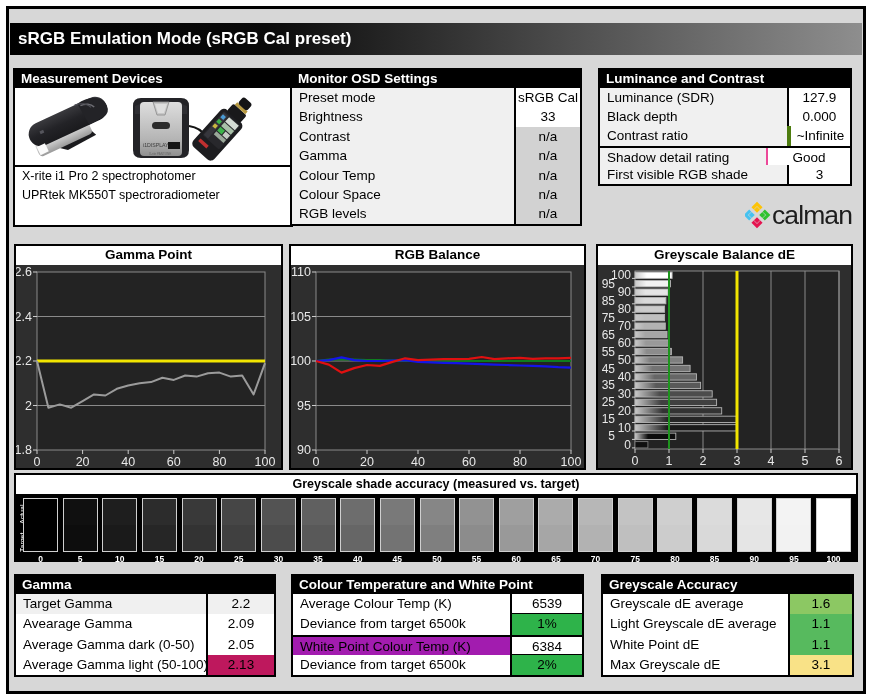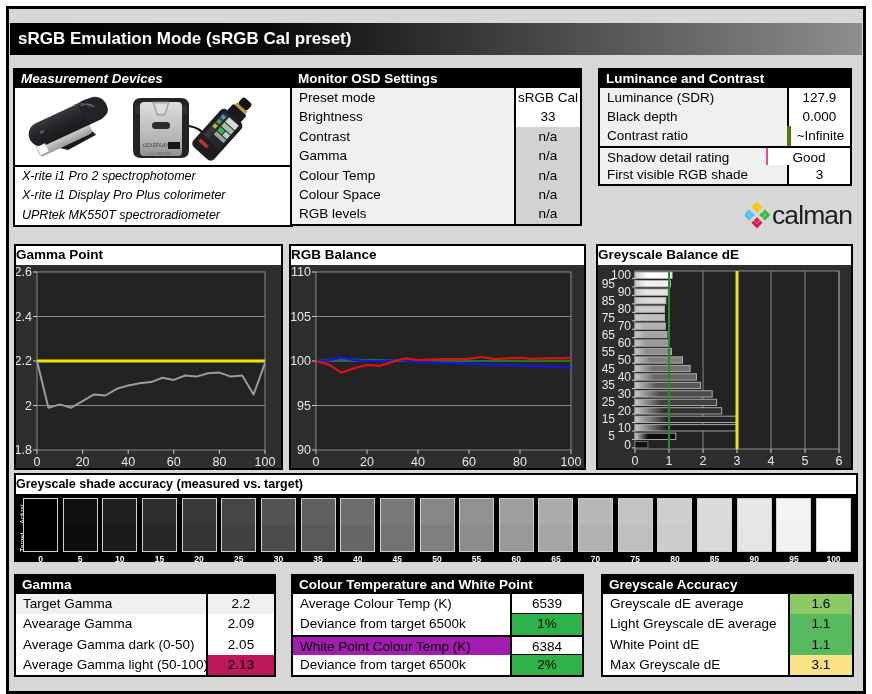--- a/index.html
+++ b/index.html
@@ -5,31 +5,31 @@
 html,body { width:872px; height:694px; background:#ffffff; font-family:"Liberation Sans",sans-serif; position:relative; overflow:hidden; }
 .frame { position:absolute; left:6px; top:6px; width:860px; height:688px; border:3px solid #000; background:#d7d7d7; }
 .titlebar { position:absolute; left:10px; top:23px; width:852px; height:32px;
   background:linear-gradient(90deg,#000 0%,#0a0a0a 30%,#8e8e8e 100%);
   color:#fff; font-size:17px; font-weight:bold; line-height:32px; padding-left:8px; }
 .panel { position:absolute; border:2px solid #000; background:#fff; }
 .phead { background:#000; color:#fff; font-weight:bold; font-size:13.5px; height:18px; line-height:17px; padding-left:6px; }
 .row { position:relative; overflow:hidden; white-space:nowrap;padding-left:20px; }
 .rl { position:absolute; left:0; top:0; bottom:0; padding-left:7px; font-size:13.5px; color:#000; }
 .rv { position:absolute; top:0; bottom:0; right:0; text-align:center; font-size:13.5px; color:#000; }
-.ctitle { background:#fff; color:#000; font-weight:bold; font-size:13.5px; height:19px; line-height:18px; }
+.ctitle { background:#fff; color:#000; font-weight:bold; font-size:13.5px; height:19px; line-height:18px; text-align:center; }
 .sw { position:absolute; top:4px; width:35px; height:54px; border:1px solid #cfcfcf; }
 .swa { height:50%; } .swt { height:50%; }
 .swl { position:absolute; top:60px; width:35px; text-align:center; color:#fff; font-size:8.5px; font-weight:bold; }
 .vlab { position:absolute; left:3px; color:#fff; font-size:7px; transform:rotate(-90deg); transform-origin:left top; }
 </style></head>
 <body>
 <div class="frame"></div>
 <div class="titlebar">sRGB Emulation Mode (sRGB Cal preset)</div>
 
-<div class="panel" style="left:13px; top:68px; width:280px; height:159px;font-style:italic;">
+<div class="panel" style="left:13px; top:68px; width:280px; height:159px;">
   <div class="phead">Measurement Devices</div>
   <svg width="266" height="77" viewBox="0 0 266 77" style="display:block">
 <defs>
 <linearGradient id="sil" x1="0" y1="0" x2="0" y2="1">
           <stop offset="0" stop-color="#f2f2f2"></stop>
           <stop offset="1" stop-color="#9a9a9a"></stop>
         </linearGradient>
 <linearGradient id="dev2f" x1="0" y1="0" x2="0" y2="1">
           <stop offset="0" stop-color="#dedede"></stop>
           <stop offset="0.7" stop-color="#b4b4b4"></stop>
@@ -79,21 +79,20 @@
   <rect x="4" y="-7" width="6" height="5" fill="#c4ccc4"></rect>
   <rect x="-3" y="-1" width="13" height="4" fill="#9aa89a"></rect>
   <rect x="-10" y="15" width="11" height="3.5" fill="#c03030"></rect>
   <rect x="-9" y="-33" width="18" height="10" rx="2" fill="#19191b"></rect>
   <rect x="-7" y="-36.5" width="14" height="3.5" fill="#b89a42"></rect>
   <rect x="-6" y="-45" width="12" height="9" rx="3" fill="#141416"></rect>
 </g>
 </svg>
   <div style="border-top:2px solid #000; font-size:12.5px;">
     <div style="height:19.3px; line-height:19.3px; padding-left:7px;">X-rite i1 Pro 2 spectrophotomer</div>
-    <div style="height:19.3px; line-height:19.3px; padding-left:7px;">X-rite i1 Display Pro Plus colorimeter</div>
     <div style="height:19.3px; line-height:19.3px; padding-left:7px;">UPRtek MK550T spectroradiometer</div>
   </div>
 </div>
 
 <div class="panel" style="left:290px; top:68px; width:292px; height:158px;">
   <div class="phead">Monitor OSD Settings</div>
   <div class="row" style="height:19.4px; background:#f0f0f0;">
       <div class="rl" style="line-height:19.4px;">Preset mode</div>
       <div class="rv" style="width:66px; line-height:19.4px; background:#fff; border-left:2px solid #000;">sRGB Cal</div>
     </div>

